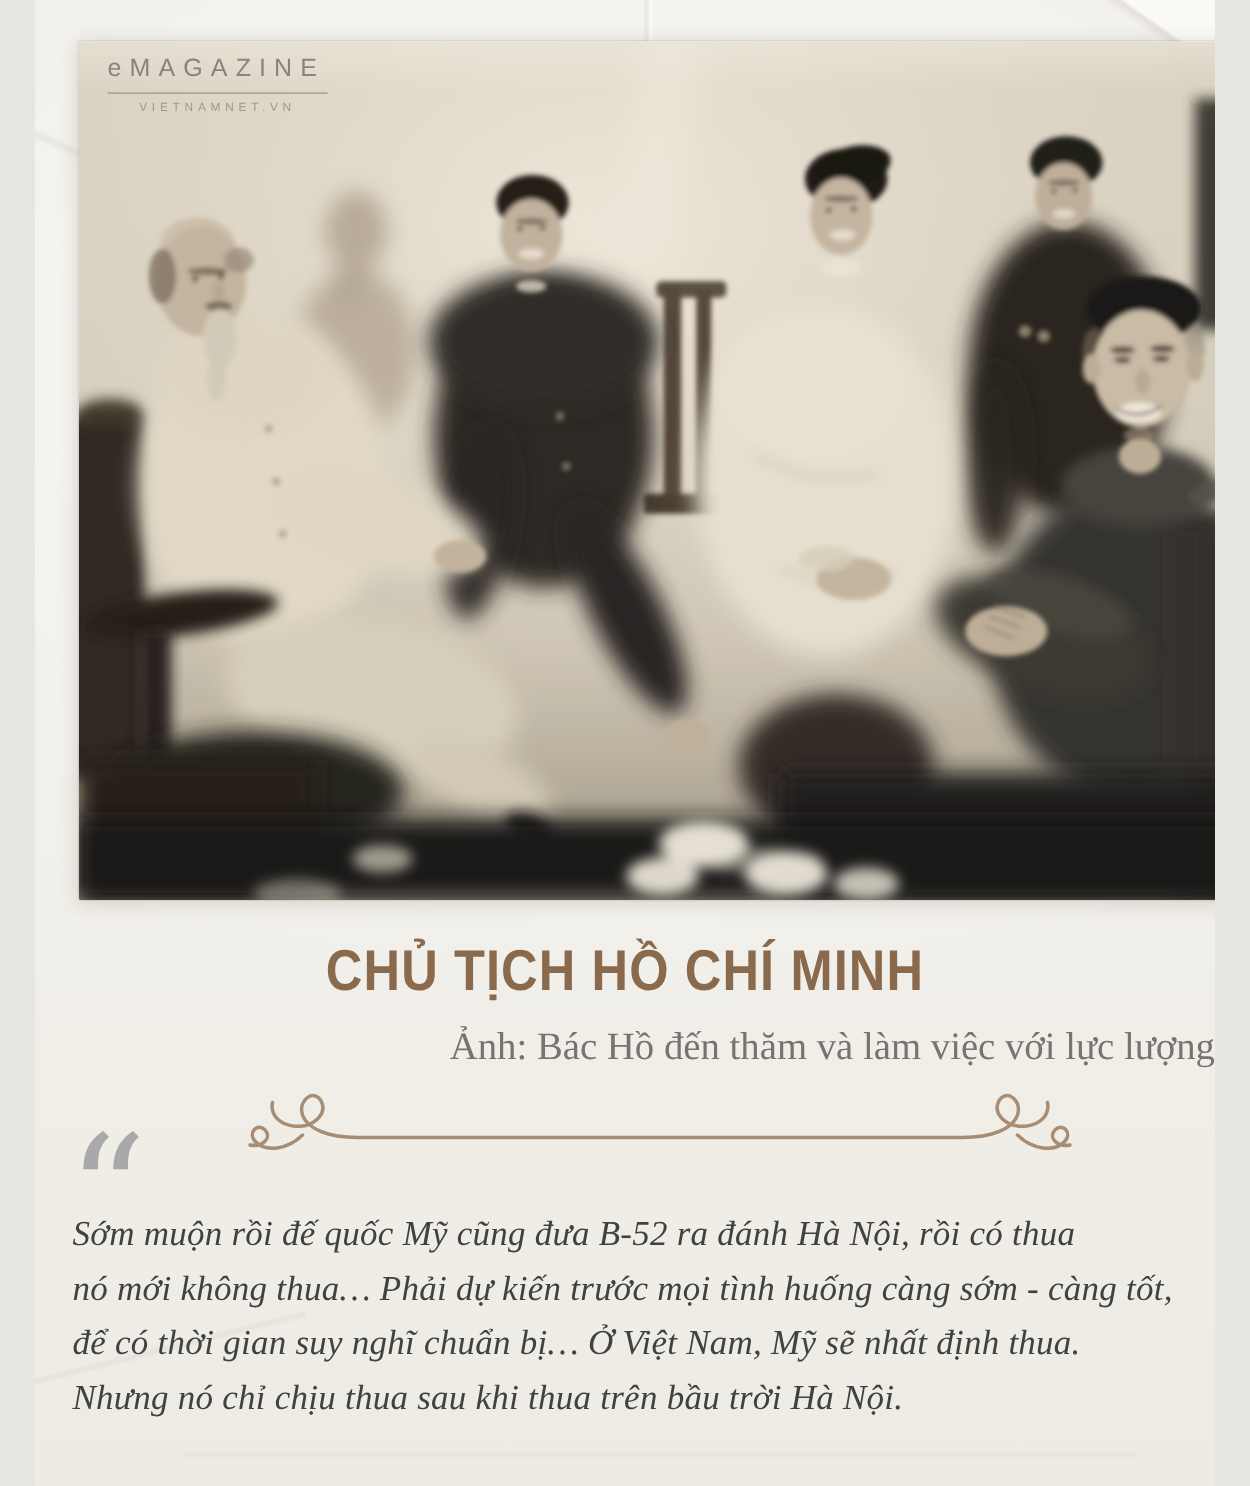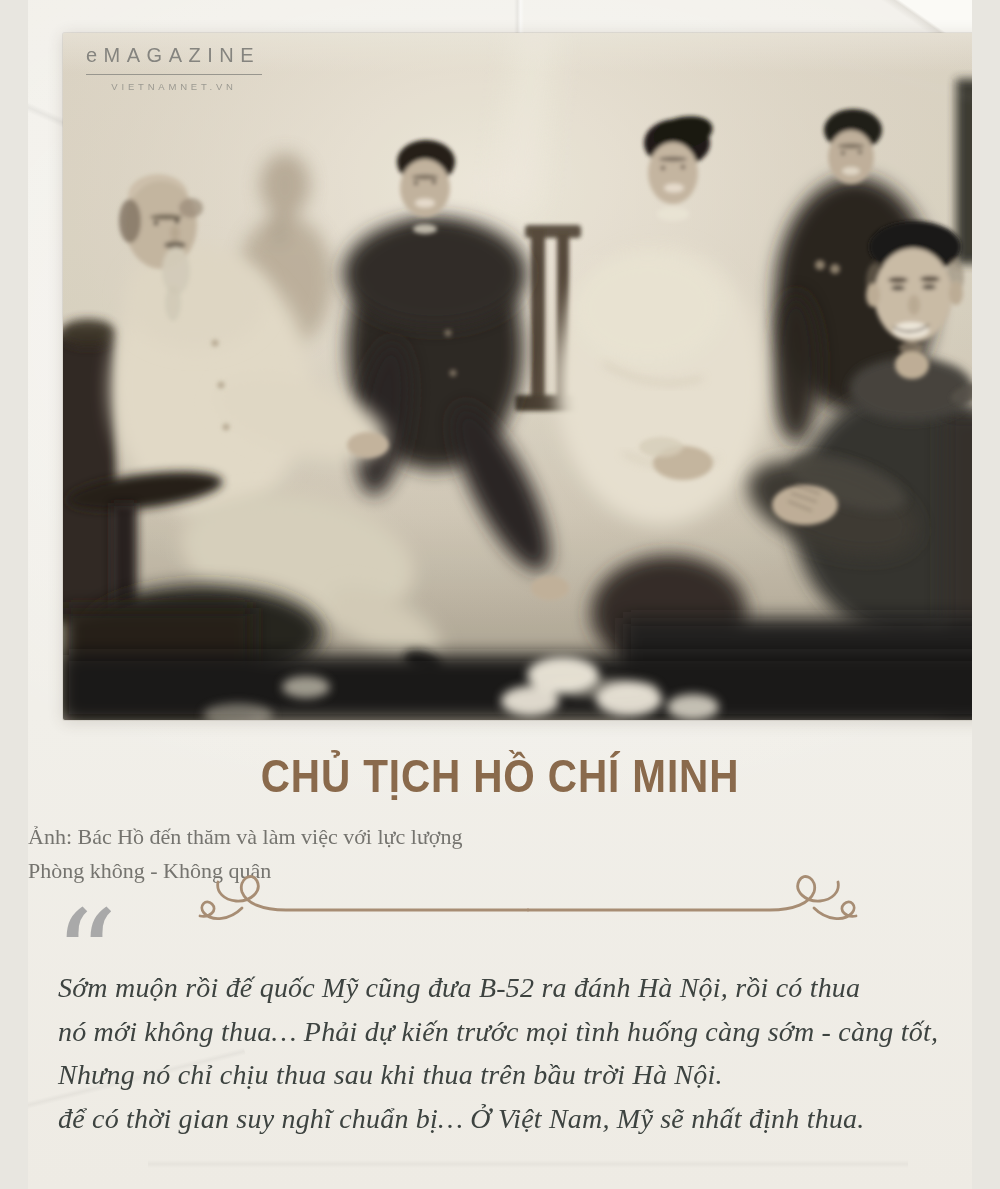--- a/index.html
+++ b/index.html
@@ -33,22 +33,22 @@
     border-bottom:1.5px solid #98968e;padding:0 2px 7px 0;}
   .logo-sub{margin-top:6px;font-size:9.5px;letter-spacing:3.8px;color:#9b9991;text-align:center;}
 
   .title{
     position:absolute;left:0;right:0;top:750px;margin:0;text-align:center;
     font-family:"Liberation Sans","DejaVu Sans",sans-serif;
     font-weight:800;font-size:46px;line-height:52px;letter-spacing:1px;color:#8a6a4c;
     transform:scaleX(.88);transform-origin:center;
   }
   .caption{
-    position:absolute;left:0;right:0;top:820px;margin:0;text-align:left;
-    font-size:22px;line-height:34px;color:#75746f;
+    position:absolute;left:0;right:0;top:820px;margin:0;text-align:right;
+    font-size:31px;line-height:34px;color:#75746f;
   }
   .flourish{position:absolute;left:160px;top:864px;width:680px;height:62px;}
 
   .qmark{
     position:absolute;left:26px;top:893px;height:90px;
     font-family:"DejaVu Serif","Liberation Serif",serif;
     font-size:124px;line-height:1;color:#a9a9a9;
   }
   .quote{position:absolute;left:30px;top:966px;margin:0;color:#3d4340;font-style:italic;}
   .quote .ln{font-size:28px;line-height:43.5px;letter-spacing:.2px;white-space:nowrap;}
@@ -271,37 +271,36 @@
 
   <header class="logo">
     <div class="logo-title">eMAGAZINE</div>
     <div class="logo-sub">VIETNAMNET.VN</div>
   </header>
 
   <h1 class="title">CHỦ TỊCH HỒ CHÍ MINH</h1>
 
   <p class="caption">
     <span>Ảnh: Bác Hồ đến thăm và làm việc với lực lượng</span><br>
-    <span>Phòng không - Không quân</span>
   </p>
 
   <div class="flourish">
     <svg viewBox="0 0 680 62">
       <g fill="none" stroke="#a78d74" stroke-width="2.8" stroke-linecap="round">
         <g id="curlL">
           <path d="M340,46 L98,46 C74,46 58,39 54,28 C50,15 64,7 69,17 C74,27 63,38 48,37 C36,36 28,28 30,18"></path>
           <path d="M54,44 C42,56 24,58 16,49 C10,42 18,34 24,40 C30,46 22,54 12,52"></path>
         </g>
         <use href="#curlL" transform="translate(680,0) scale(-1,1)"></use>
       </g>
     </svg>
   </div>
 
   <div class="qmark">“</div>
 
   <blockquote class="quote">
     <div class="ln">Sớm muộn rồi đế quốc Mỹ cũng đưa B-52 ra đánh Hà Nội, rồi có thua</div>
     <div class="ln">nó mới không thua… Phải dự kiến trước mọi tình huống càng sớm - càng tốt,</div>
+    <div class="ln">để có thời gian suy nghĩ chuẩn bị… Ở Việt Nam, Mỹ sẽ nhất định thua.</div>
     <div class="ln">Nhưng nó chỉ chịu thua sau khi thua trên bầu trời Hà Nội.</div>
-    <div class="ln">để có thời gian suy nghĩ chuẩn bị… Ở Việt Nam, Mỹ sẽ nhất định thua.</div>
   </blockquote>
 
 </div>
 
 </body></html>

